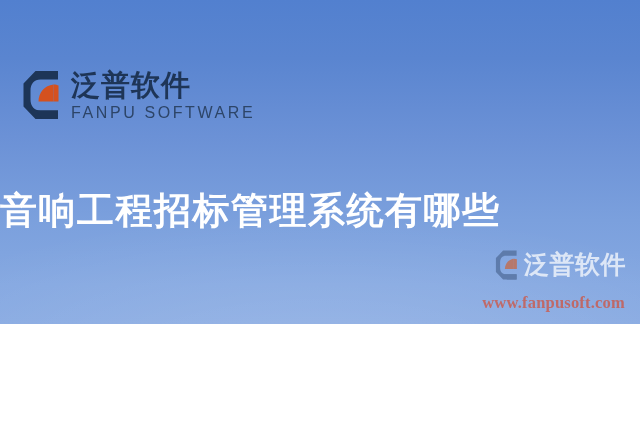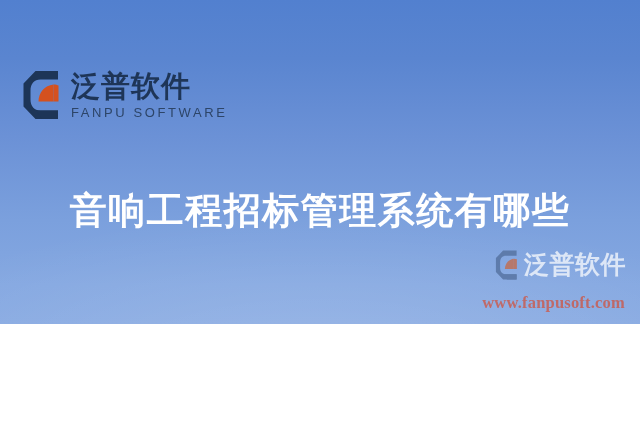--- a/index.html
+++ b/index.html
@@ -55,35 +55,35 @@
   .brand-cn {
     font-size: 29px;
     font-weight: 700;
     color: #1e3557;
     letter-spacing: 1px;
     line-height: 1.06;
     white-space: nowrap;
   }
   .brand-en {
     margin-top: 4px;
-    font-size: 13px;
+    font-size: 16px;
     font-weight: 400;
     color: #2c4straight;
     color: #2d4568;
     letter-spacing: 2.6px;
     white-space: nowrap;
   }
 
   
   #headline {
     position: absolute;
     left: 0;
     right: 0;
     top: 186px;
-    text-align: center;
+    text-align: left;
     color: #ffffff;
     font-size: 37px;
     font-weight: 700;
     letter-spacing: 1.5px;
     line-height: 1.35;
     white-space: nowrap;
   }
 
   
   #watermark {

